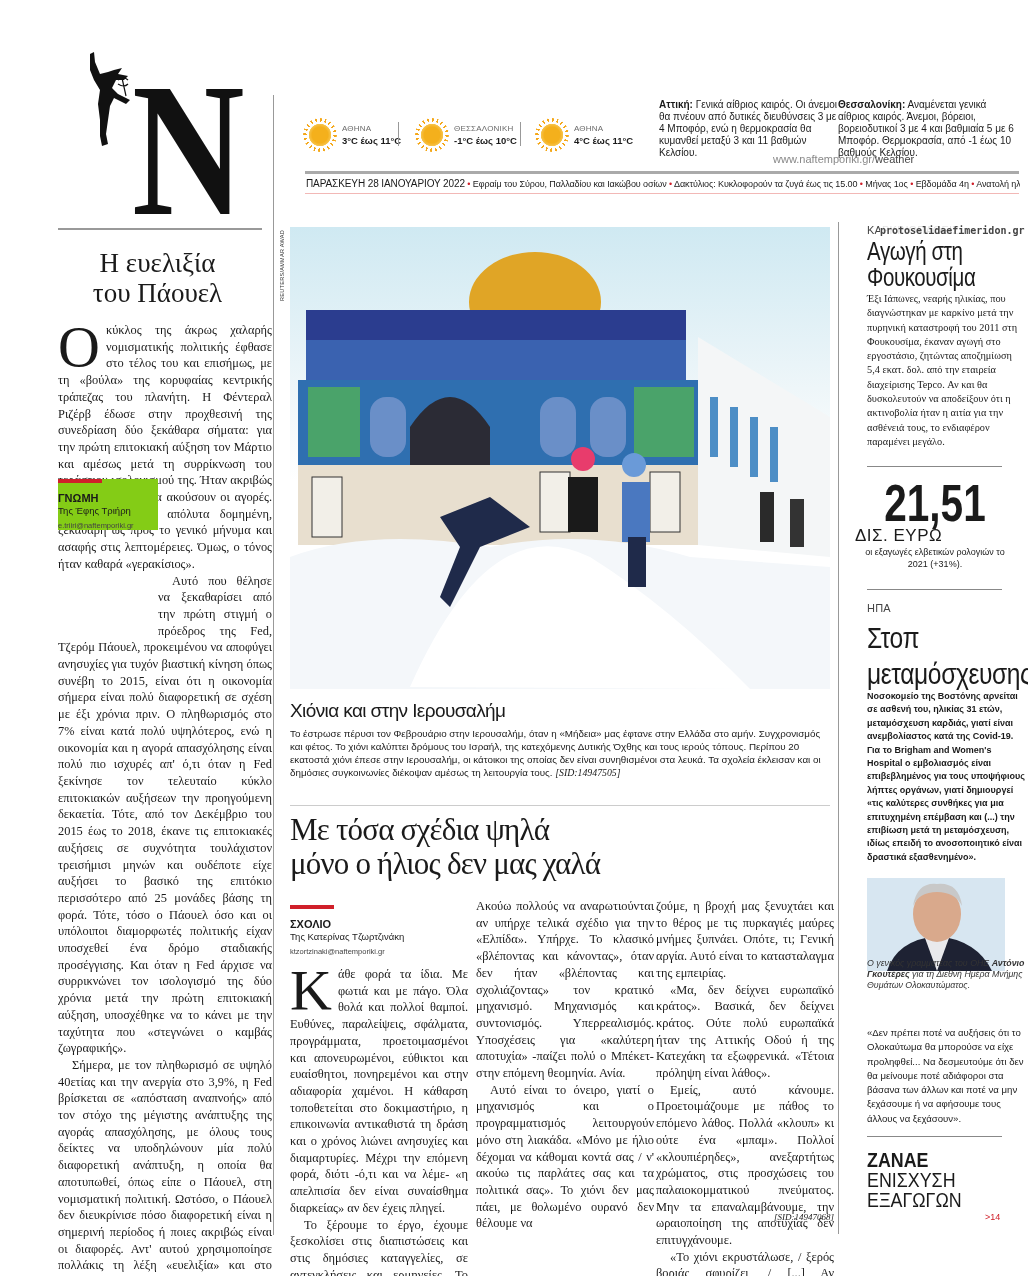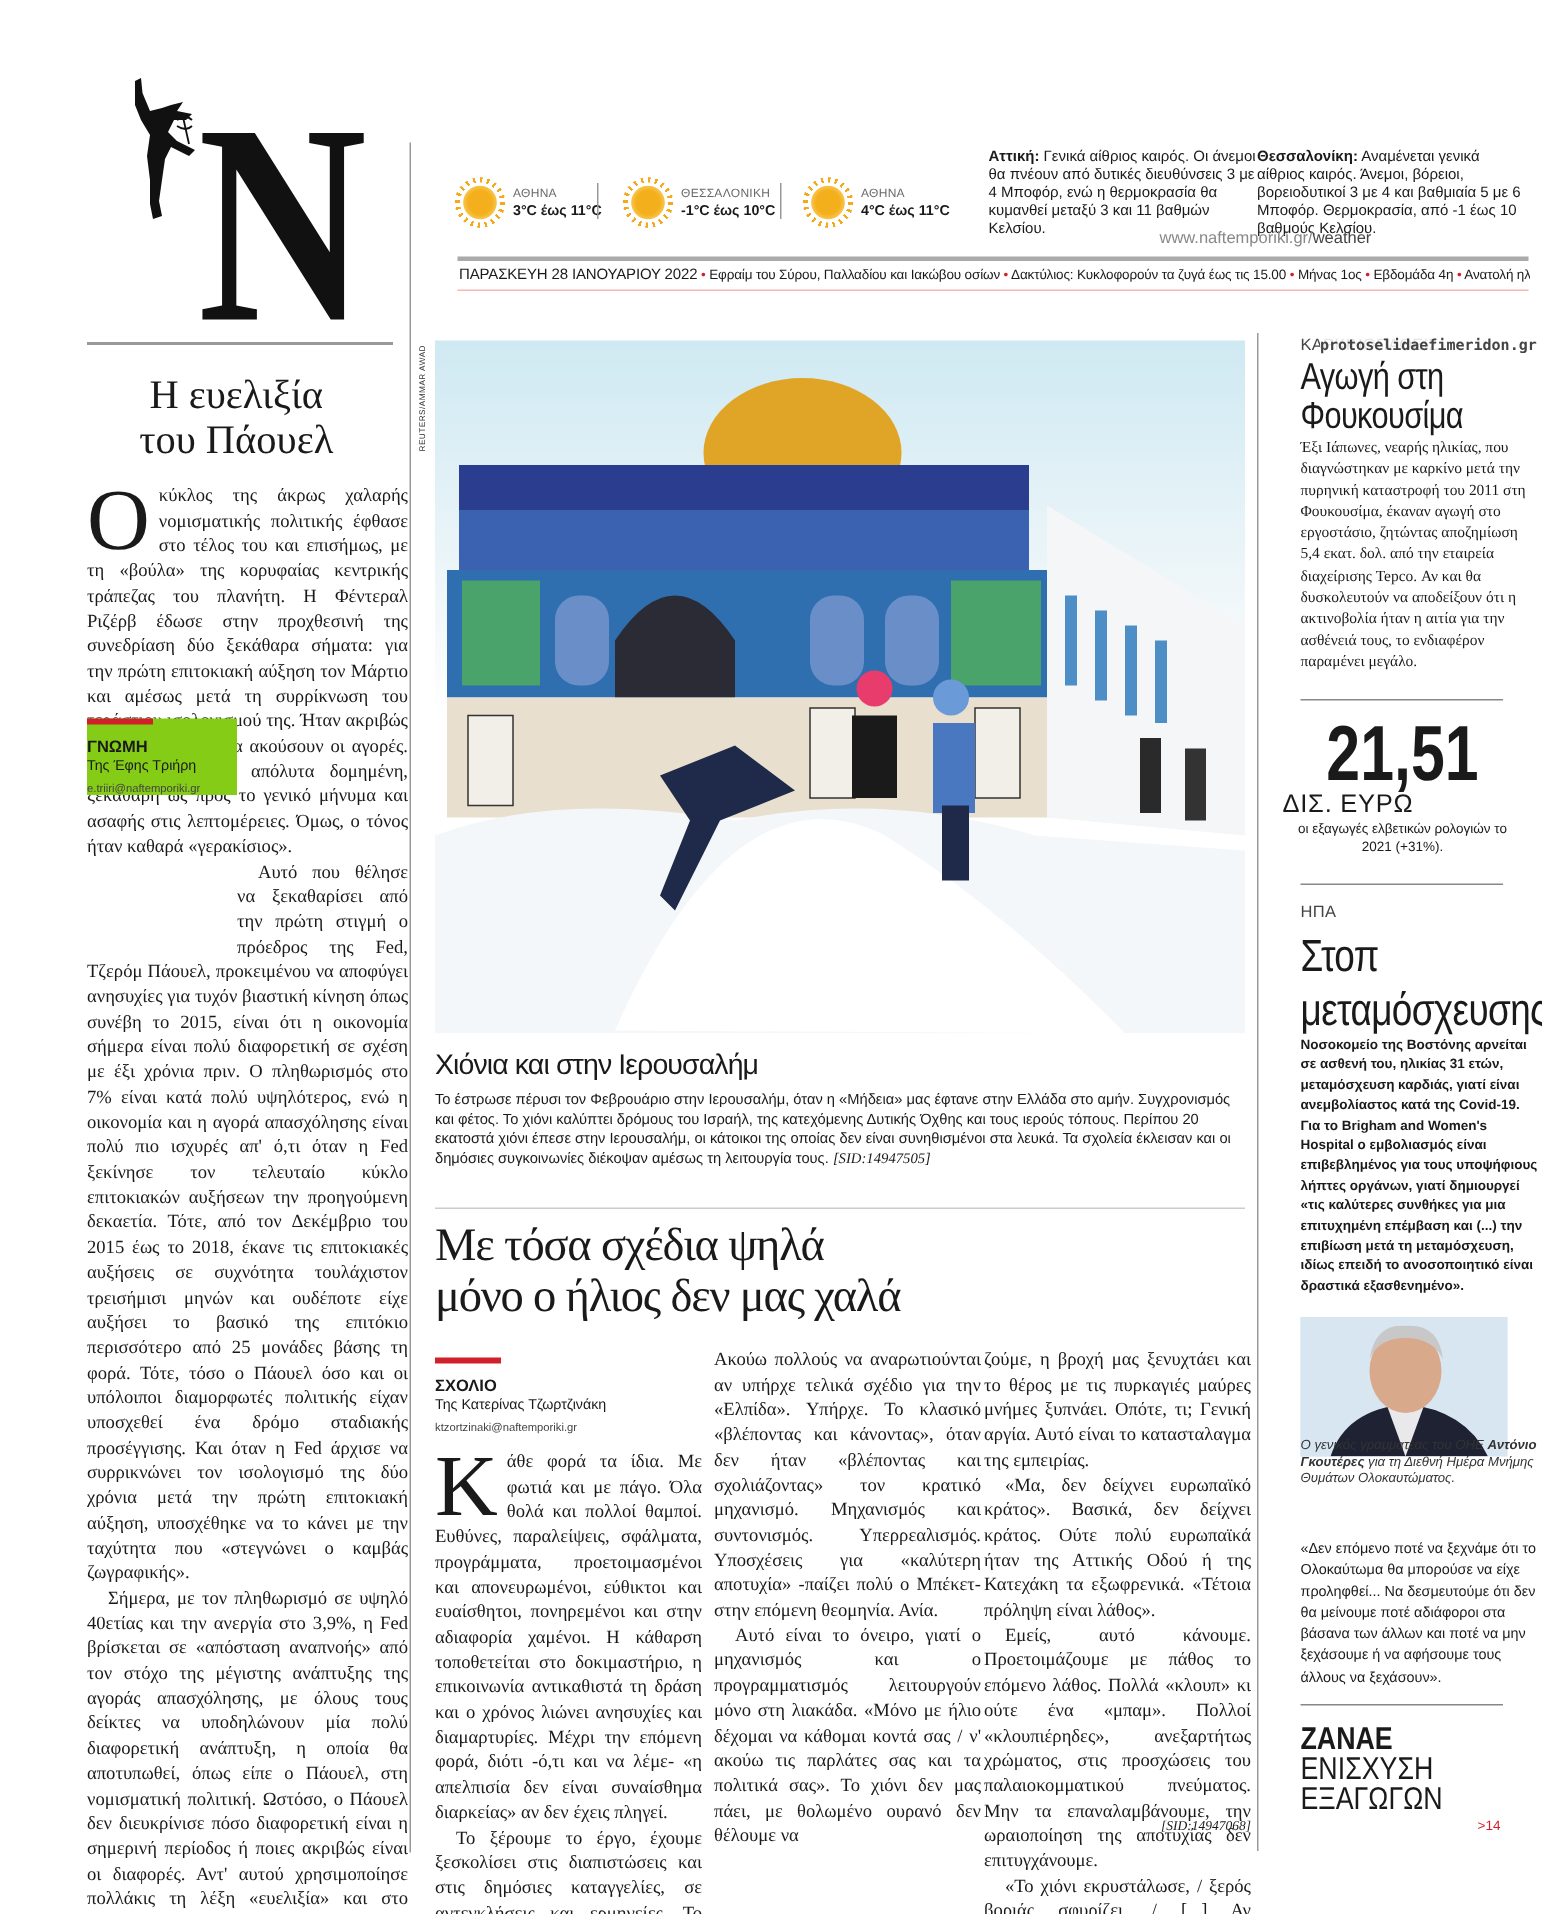--- a/index.html
+++ b/index.html
@@ -215,16 +215,16 @@
 <div id="gut-photo" class="abs">
   <svg width="138" height="93" viewBox="0 0 138 93">
     <rect x="0" y="0" width="138" height="93" fill="#d7e6f1"></rect>
     <path d="M20 93 Q30 62 70 58 Q110 62 125 93 Z" fill="#1e2233"></path>
     <path d="M58 60 L70 93 L82 60 Z" fill="#e9e9ec"></path>
     <ellipse cx="70" cy="36" rx="24" ry="28" fill="#d9a98c"></ellipse>
     <path d="M46 28 Q50 4 70 6 Q92 4 95 28 Q88 14 70 14 Q52 14 46 28 Z" fill="#c8c8c8"></path>
   </svg>
 </div>
 <div id="gut-cap" class="abs"><span>Ο γενικός γραμματέας του ΟΗΕ</span> <b>Αντόνιο Γκουτέρες</b> <span>για τη Διεθνή Ημέρα Μνήμης Θυμάτων Ολοκαυτώματος.</span></div>
-<div id="gut-quote" class="abs">«Δεν επόμενο ποτέ να ξεχνάμε ότι το Ολοκαύτωμα θα μπορούσε να είχε προληφθεί... Να δεσμευτούμε ότι δεν θα μείνουμε ποτέ αδιάφοροι στα βάσανα των άλλων και ποτέ να μην ξεχάσουμε ή να αφήσουμε τους άλλους να ξεχάσουν».</div>
+<div id="gut-quote" class="abs">«Δεν πρέπει ποτέ να αυξήσεις ότι το Ολοκαύτωμα θα μπορούσε να είχε προληφθεί... Να δεσμευτούμε ότι δεν θα μείνουμε ποτέ αδιάφοροι στα βάσανα των άλλων και ποτέ να μην ξεχάσουμε ή να αφήσουμε τους άλλους να ξεχάσουν».</div>
 <div class="abs rrule" style="left:867px;top:1136px;width:135px"></div>
 <div id="zanae" class="abs"><b>ΖΑΝΑΕ</b><span>ΕΝΙΣΧΥΣΗ</span><br><span>ΕΞΑΓΩΓΩΝ</span></div>
 <div id="page-ref" class="abs">&gt;14</div>
 
 </body></html>

